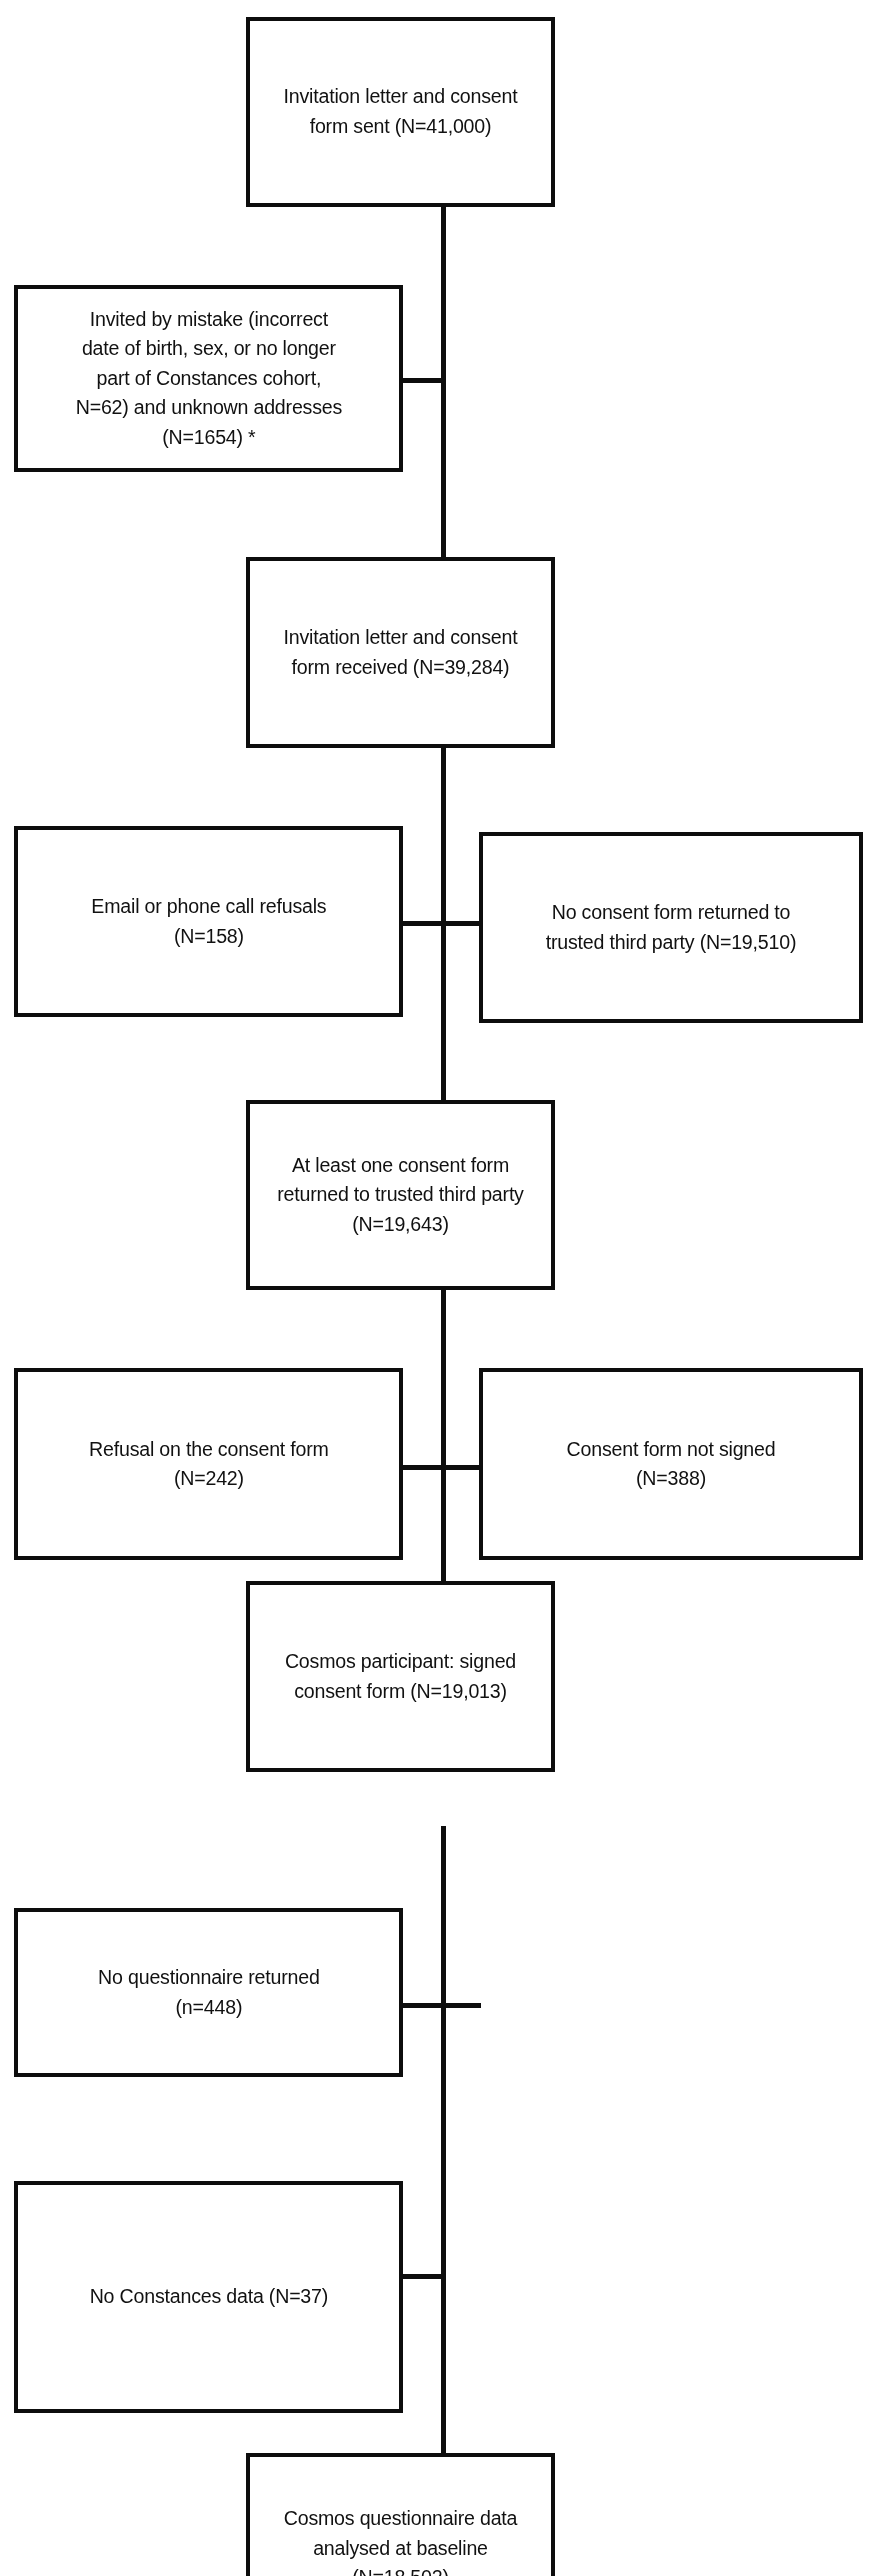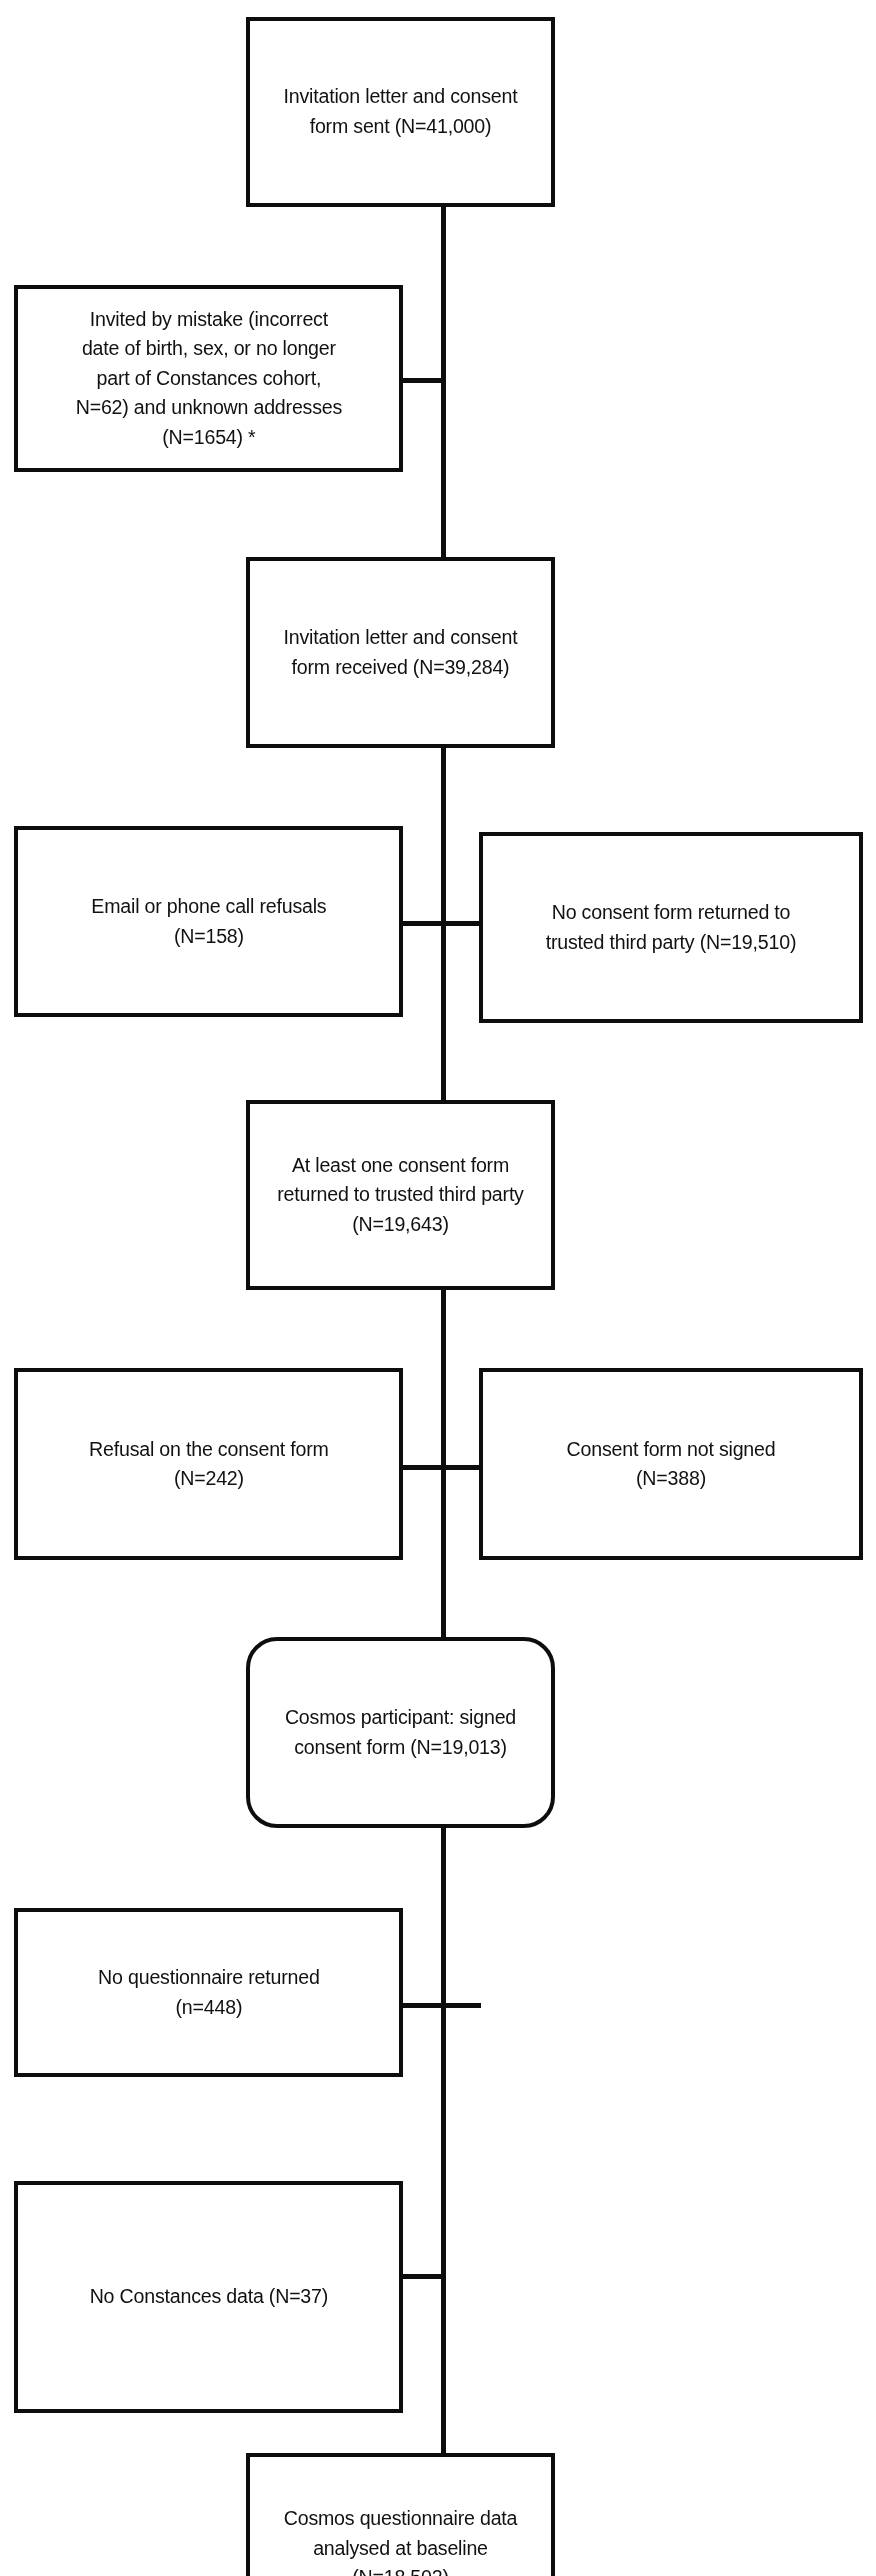--- a/index.html
+++ b/index.html
@@ -34,21 +34,21 @@
   .col-r { left: 479px; width: 384px; }
 
   #b-sent        { top: 16.5px;   height: 190px; }
   #b-mistake     { top: 285px;  height: 187px; }
   #b-received    { top: 557px; height: 191px; }
   #b-email       { top: 826px; height: 191px; }
   #b-noconsent   { top: 788px; height: 191px; margin-top: 44px; }
   #b-atleast     { top: 1100px; height: 190px; }
   #b-refusal     { top: 1368px; height: 192px; }
   #b-notsigned   { top: 1368px; height: 192px; }
-  #b-participant { top: 1637px; height: 191px; border-radius: 31px; }
+  #b-participant { top: 1581px; height: 191px; }
   #b-noquest     { top: 1908px; height: 169px; }
   #b-empty       { top: 1908px; height: 191px; }
   #b-nodata      { top: 2181px; height: 232px; }
   #b-analysed    { top: 2453px; height: 191px; }
 
   .line { position: absolute; background: #0d0d0d; }
   .vline { width: 4.6px; left: 441px; }
   .hline { height: 4.6px; }
 
   #v-1 { top: 204px;  height: 355px; }  

